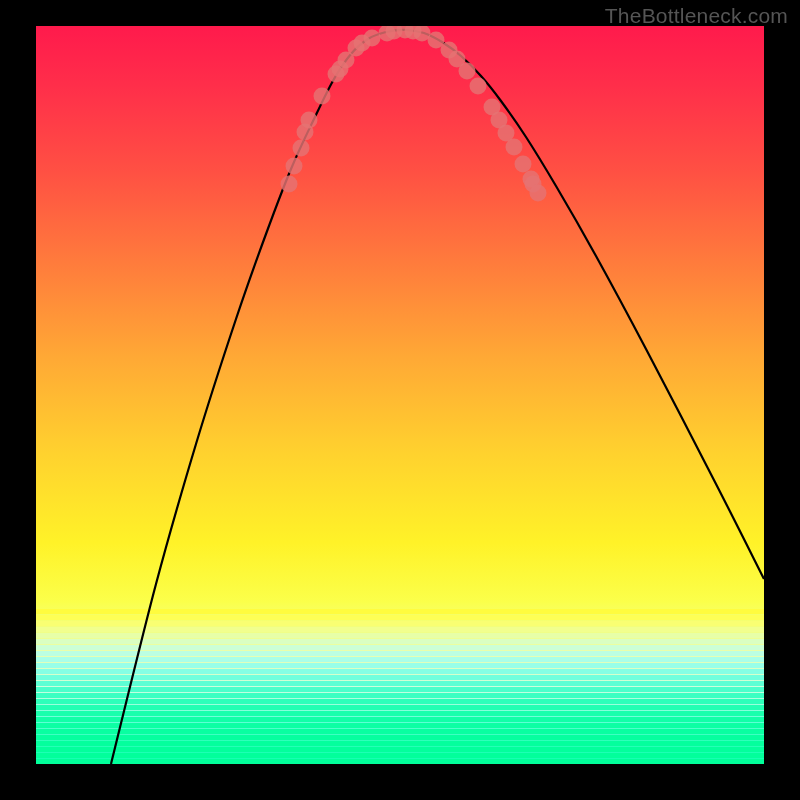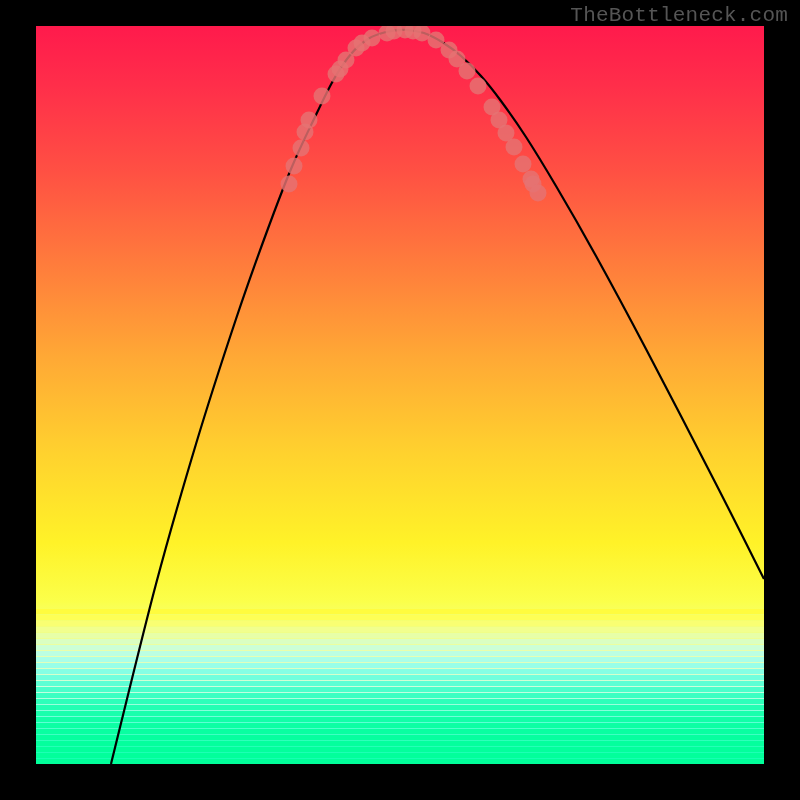--- a/index.html
+++ b/index.html
@@ -65,21 +65,21 @@
   }
   .dot {
     fill: #e57373;
     fill-opacity: 0.82;
   }
   .watermark {
     position: absolute;
     top: 4px;
     right: 12px;
     color: #555;
-    font-family: Liberation Mono, monospace;
+    font-family: Liberation Sans, sans-serif;
     font-size: 21px;
     letter-spacing: 0.2px;
   }
 </style>
 </head>
 <body>
 
 <div class="watermark">TheBottleneck.com</div>
 
 <div class="outer-frame">

